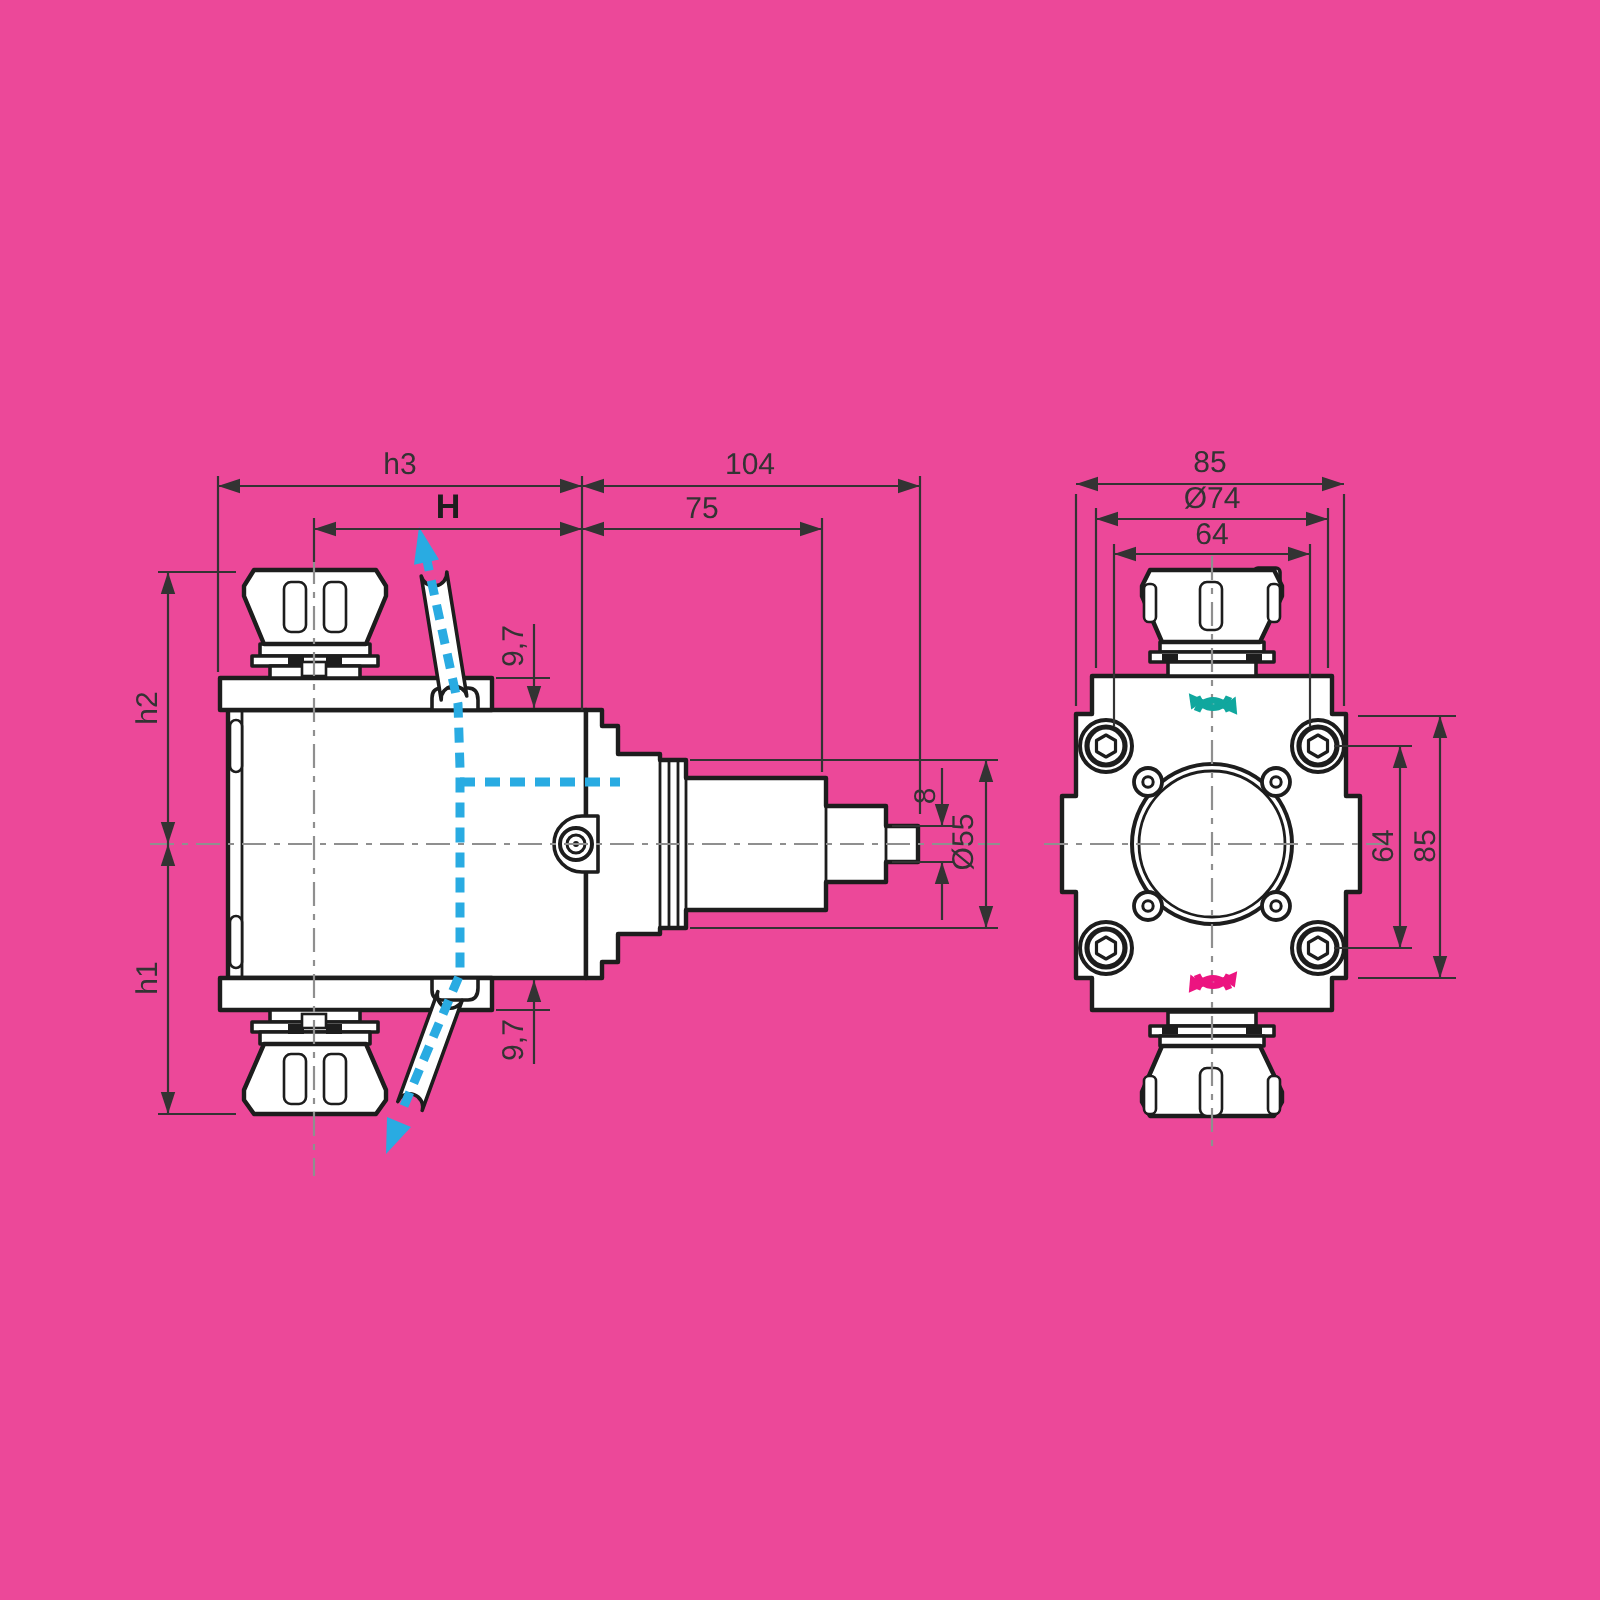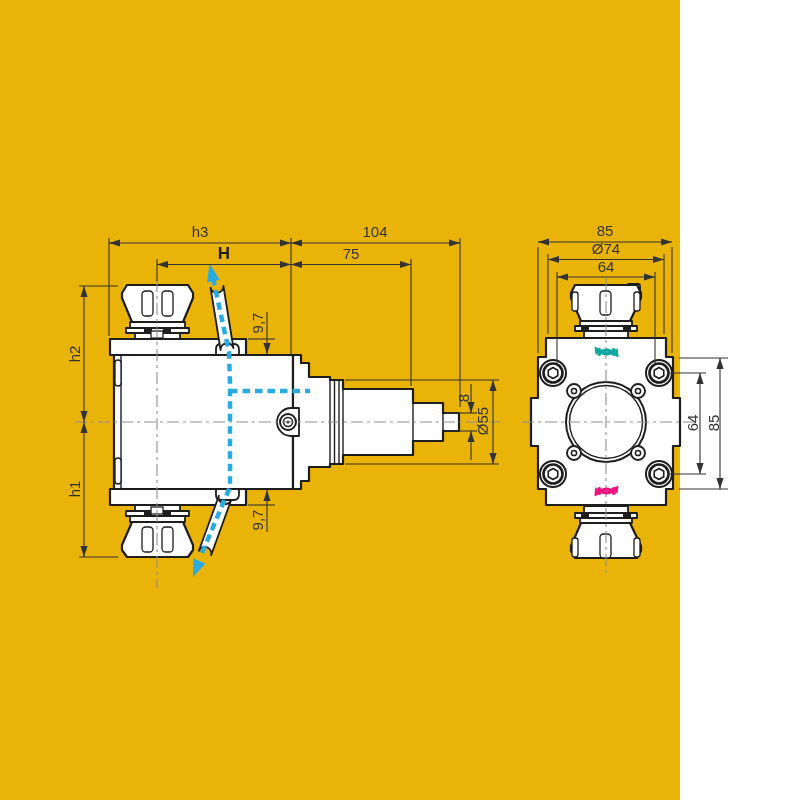--- a/index.html
+++ b/index.html
@@ -1,16 +1,16 @@
 <!DOCTYPE html>
 <html><head>
 <meta charset="utf-8">
 <style>
   html,body{margin:0;padding:0;background:#ffffff;}
-  .stage{width:680px;height:800px;background:#eab308;position:relative;font-family:"Liberation Sans",sans-serif;}
+  .stage{width:800px;height:800px;background:#ec4899;position:relative;font-family:"Liberation Sans",sans-serif;}
   svg{display:block;}
   .ol2{fill:#ffffff;stroke:#1d1d1d;stroke-width:2.2;stroke-linejoin:round;}
   .ol {fill:#ffffff;stroke:#1d1d1d;stroke-width:1.8;stroke-linejoin:round;}
   .thin{fill:none;stroke:#1d1d1d;stroke-width:1.4;}
   .thin2{fill:#ffffff;stroke:#1d1d1d;stroke-width:1.3;}
   .dk{fill:#1d1d1d;stroke:none;}
   .c2{fill:#ffffff;stroke:#1d1d1d;stroke-width:2;}
   .c3{fill:#ffffff;stroke:#1d1d1d;stroke-width:2.6;}
   .c4{fill:#ffffff;stroke:#1d1d1d;stroke-width:1.9;}
   .c5{fill:#ffffff;stroke:#1d1d1d;stroke-width:1.5;}

